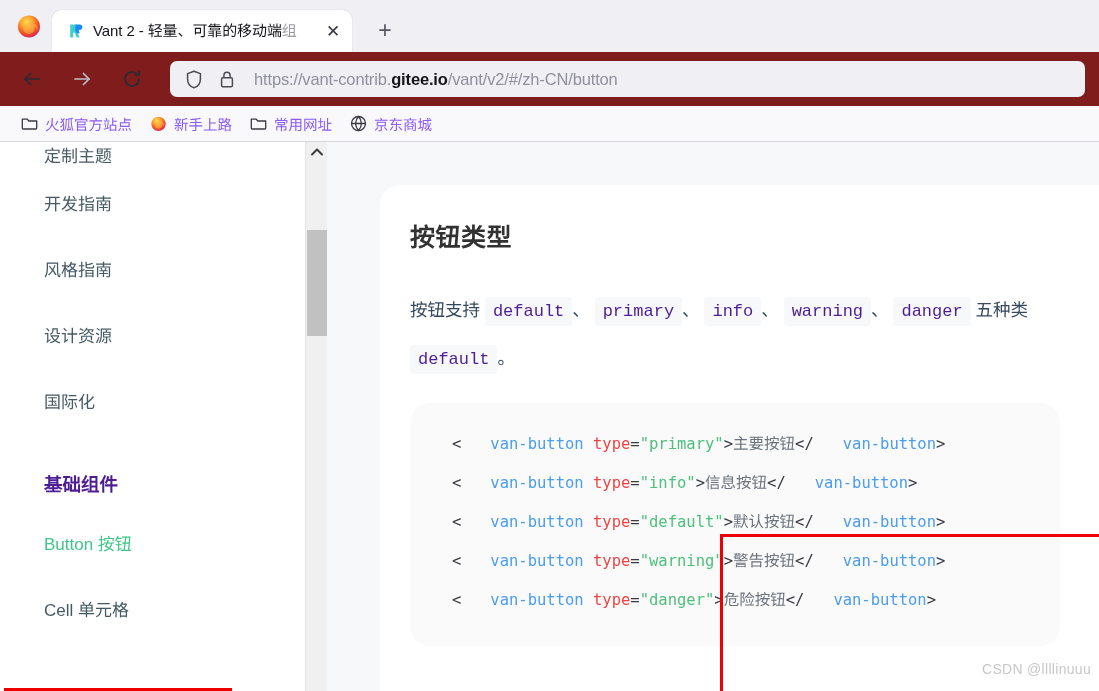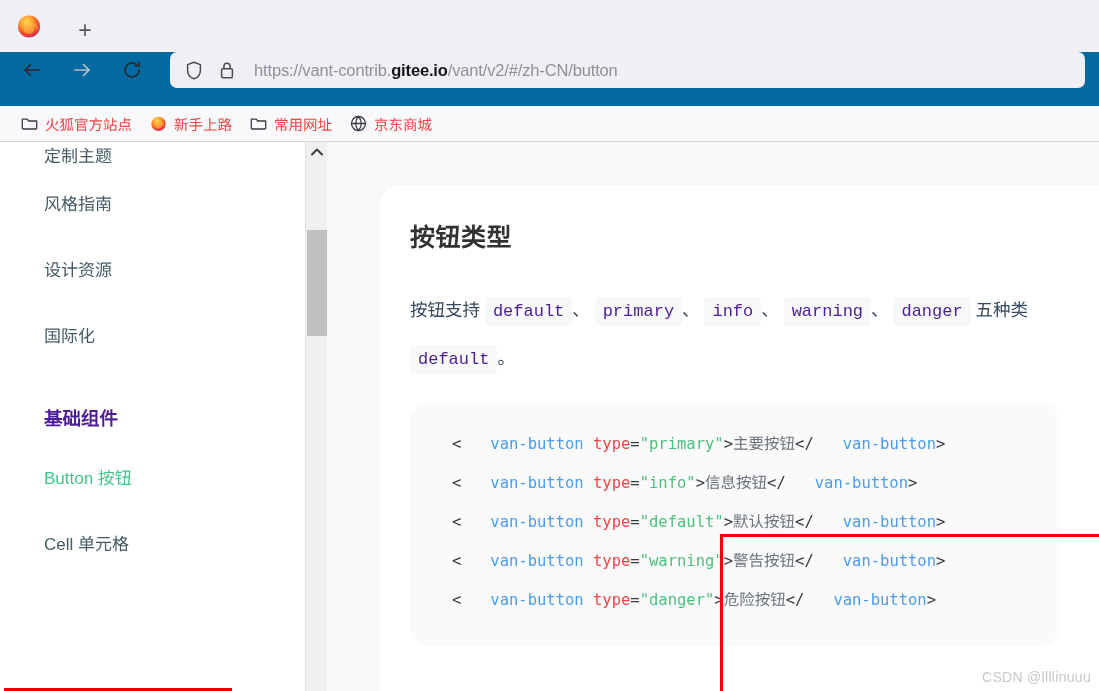--- a/index.html
+++ b/index.html
@@ -84,23 +84,23 @@
     justify-content: center;
     color: #55545d;
     font-size: 23px;
     font-weight: 300;
     line-height: 1;
   }
 
   
   .navbar {
     height: 54px;
-    background: #0369a1;
-    display: flex;
-    align-items: flex-start;
+    background: #7f1d1d;
+    display: flex;
+    align-items: center;
     padding: 0 14px;
   }
 
   .navbtn {
     width: 36px; height: 36px;
     margin-right: 14px;
     display: flex;
     align-items: center;
     justify-content: center;
     flex: none;
@@ -150,21 +150,21 @@
     border-radius: 4px;
     white-space: nowrap;
   }
   .bm-ico {
     width: 17px; height: 17px;
     margin-right: 7px;
     flex: none;
     display: flex; align-items: center; justify-content: center;
     position: relative;
   }
-  .bm-label { font-size: 14.5px; color: #ef4444; }
+  .bm-label { font-size: 14.5px; color: #8b5cf6; }
 
   
   .viewport {
     position: relative;
     width: 1099px;
     height: 549px;
     background: #ffffff;
     overflow: hidden;
     display: flex;
   }
@@ -295,21 +295,21 @@
   .tok-attr { color: #ef4444; margin-top: 48px; }
   .tok-eq   { color: #383a42; }
   .tok-str  { color: #4ec07e; }
   .tok-text { color: #6a737d; text-align: right; }
 
   #code-redbox { left: 393px; top: 392px; width: 660px; height: 262px; }
 
   .watermark {
     position: absolute;
     right: 8px;
-    bottom: 6px;
+    bottom: 14px;
     font-size: 14px;
     color: #c8c8c8;
     letter-spacing: .3px;
   }
 </style>
 </head>
 <body>
 
 <div class="browser">
 
@@ -322,20 +322,30 @@
             <stop offset="35%" stop-color="#ffa633"></stop>
             <stop offset="70%" stop-color="#f4501e"></stop>
             <stop offset="100%" stop-color="#c7246c"></stop>
           </radialGradient>
         </defs>
         <circle cx="13" cy="13.5" r="11" fill="url(#fxg)"></circle>
         <path d="M13 3.2c2 2.4 1.2 5 2.8 6.5 1.7 1.6 4.5 1.1 5.6 3.6.6 1.4.3 3.4-.8 5 .6-2.6-.8-4.3-2.3-4.7 1 2.1.3 4.6-1.5 6-2.4 1.9-6 1.6-8-.6-1.5-1.7-1.6-4.2-.5-6 .5 1.3 1.6 2 2.6 1.9-1.6-1.6-1.5-4 .1-5.6.2 1.2 1 2 1.9 2.3-.6-2.3.2-4.6 2-6.8z" fill="#ffb54d" opacity=".55"></path>
       </svg>
     </div>
 
+    <div class="tab">
+      <div class="tab-favicon">
+        <svg width="18" height="18" viewBox="0 0 18 18">
+          <path d="M4.2 2.6h5.1c2.6 0 4.4 1.7 4.4 4 0 1.6-.9 2.9-2.3 3.5l2.2 5.3H10.7l-1.8-4.7H7.2v4.7H4.2z" fill="#3ed0c8"></path>
+          <path d="M9.6 2.6h4.1c1.6 0 2.7 1.1 2.7 2.6s-1.1 2.6-2.7 2.6h-1.4l1.5 3.5h-3L9.1 8.1z" fill="#1989fa"></path>
+        </svg>
+      </div>
+      <div class="tab-title"><span>Vant 2 - 轻量、可靠的移动端</span><span class="faded">组</span></div>
+      <div class="tab-close">✕</div>
+    </div>
 
     <div class="newtab">+</div>
   </div>
 
   <div class="navbar">
     <div class="navbtn">
       <svg width="22" height="22" viewBox="0 0 22 22" fill="none" stroke="#2b2a33" stroke-width="1.7" stroke-linecap="round" stroke-linejoin="round">
         <path d="M18 11H4"></path>
           <path d="M9.5 5.5 4 11l5.5 5.5"></path>
       </svg>
@@ -407,20 +417,23 @@
       </span>
       <span class="bm-label">京东商城</span>
     </div>
   </div>
 
   <div class="viewport">
 
     <div class="sidenav">
       <div class="nav-item clipped">
         <span>定制主题</span>
+      </div>
+      <div class="nav-item">
+        <span>开发指南</span>
       </div>
       <div class="nav-item">
         <span>风格指南</span>
       </div>
       <div class="nav-item">
         <span>设计资源</span>
       </div>
       <div class="nav-item">
         <span>国际化</span>
       </div>

